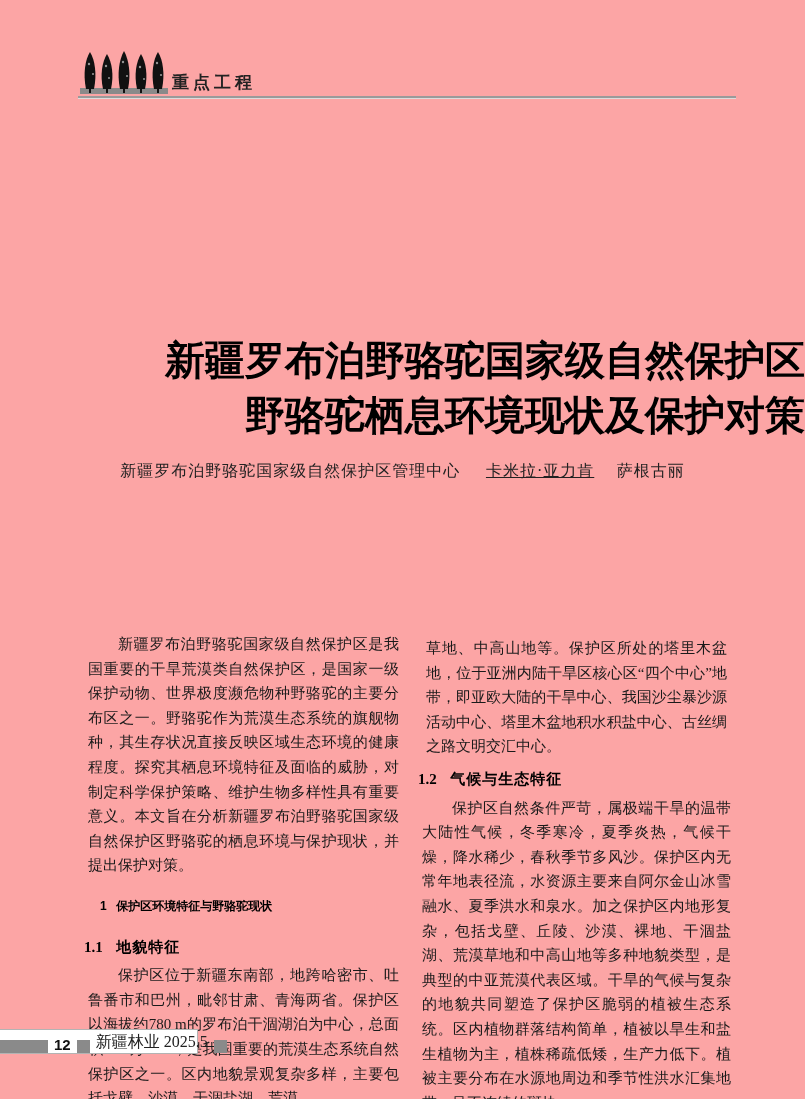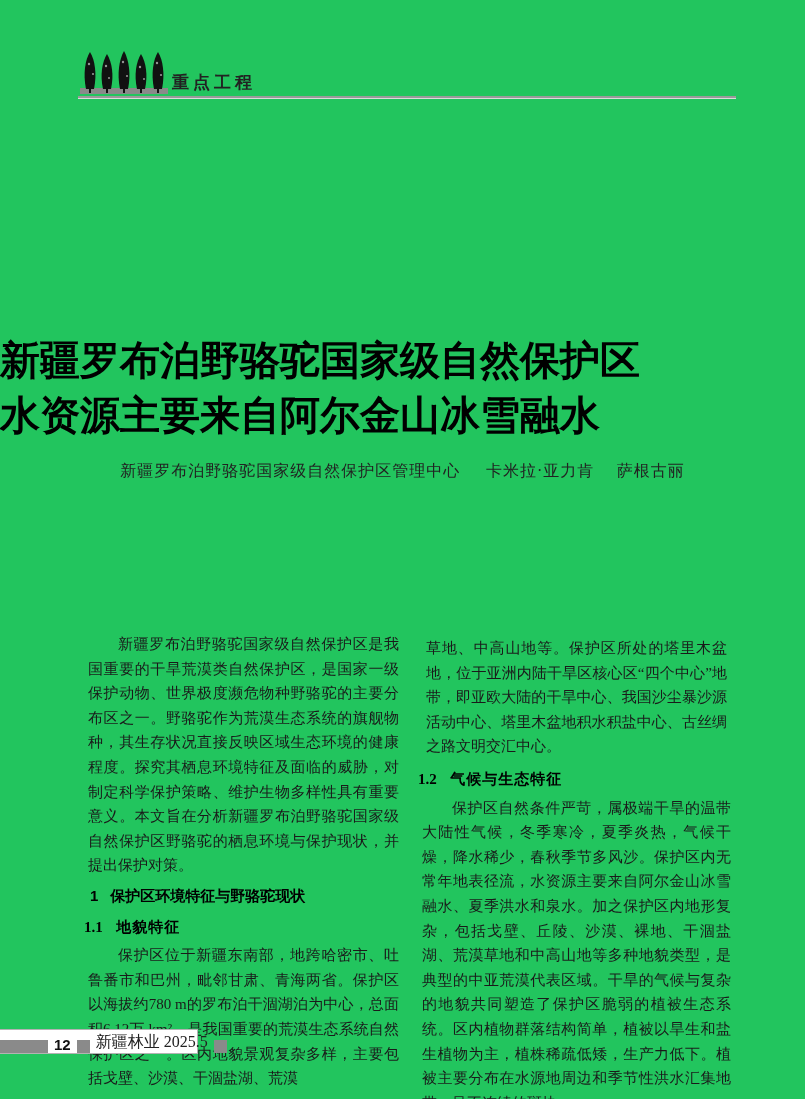--- a/index.html
+++ b/index.html
@@ -1,70 +1,70 @@
 <!DOCTYPE html>
 <html><head>
 <meta charset="utf-8">
 <style>
   html,body { margin:0; padding:0; background:#e9e9e9; }
   .page {
     position:relative;
     width:805px; height:1099px;
     margin:0 auto;
-    background:#22c55e;
+    background:#fca5a5;
     font-family:"Liberation Serif","DejaVu Serif",serif;
     color:#1a1a1a;
     overflow:hidden;
   }
 
   
   .trees-svg { position:absolute; left:78px; top:50px; width:92px; height:46px; }
   .section-label {
     position:absolute; left:172px; top:71px;
     font-family:"Liberation Sans","DejaVu Sans",sans-serif;
     font-weight:bold; font-size:17px; letter-spacing:4px; color:#222;
   }
   .header-rule {
     position:absolute; left:78px; top:96px; width:658px; height:2px;
     background:#9a9a9a; border-bottom:1px solid #dcdcdc;
   }
 
   
   .title {
     position:absolute; left:0; top:333px; width:100%;
-    margin:0; text-align:left;
+    margin:0; text-align:right;
     font-family:"Liberation Serif","DejaVu Serif",serif;
     font-weight:900; font-size:40px; line-height:55px;
     letter-spacing:0px; color:#000;
   }
   .title-line { display:block; }
 
   
   .authors {
     position:absolute; left:0; top:461px; width:100%;
     text-align:center; font-size:16px; color:#222;
     letter-spacing:1px;
   }
   .authors .affil { margin-right:1.6em; }
-  .authors .name1 { margin-right:1.4em; }
+  .authors .name1 { margin-right:1.4em;text-decoration:underline; }
 
   
   .col {
     position:absolute; top:628px;
     font-size:15px; line-height:24.6px;
     text-align:justify; text-justify:inter-ideograph;
     color:#1a1a1a;
   }
   .col-left  { left:84px;  width:319px; }
   .col-right { left:418px; width:317px; }
   .para { margin:4px; text-indent:2em; }
   .para-cont { margin:8px; text-indent:0; }
 
   .h-sec {
-    margin:6px; font-size:15px; line-height:24.6px;
+    margin:16px; font-size:12px; line-height:24.6px;
     font-family:"Liberation Sans","DejaVu Sans",sans-serif;
     font-weight:bold; color:#000;
   }
   .h-sub {
     margin:0; font-size:15px; line-height:24.6px; color:#000;
   }
   .h-num { font-weight:bold; font-style:normal; margin-right:0.9em;
     font-family:"Liberation Serif","DejaVu Serif",serif; }
   .h-sub .h-txt { letter-spacing:1px; }
   .h-sec .h-num { margin-right:0.8em; font-family:"Liberation Sans","DejaVu Sans",sans-serif; }
@@ -115,21 +115,21 @@
         <circle cx="66" cy="29" r="1.0"></circle>
       <circle cx="79" cy="13" r="1.2"></circle>
         <circle cx="83" cy="25" r="1.1"></circle>
     </g>
   </svg>
   <div class="section-label">重点工程</div>
   <div class="header-rule"></div>
 
   <h1 class="title">
     <span class="title-line">新疆罗布泊野骆驼国家级自然保护区</span>
-    <span class="title-line">水资源主要来自阿尔金山冰雪融水</span>
+    <span class="title-line">野骆驼栖息环境现状及保护对策</span>
   </h1>
 
   <div class="authors">
     <span class="affil">新疆罗布泊野骆驼国家级自然保护区管理中心</span><span class="name1">卡米拉·亚力肯</span><span class="name2">萨根古丽</span>
   </div>
 
   <div class="col col-left">
     <p class="para">新疆罗布泊野骆驼国家级自然保护区是我国重要的干旱荒漠类自然保护区，是国家一级保护动物、世界极度濒危物种野骆驼的主要分布区之一。野骆驼作为荒漠生态系统的旗舰物种，其生存状况直接反映区域生态环境的健康程度。探究其栖息环境特征及面临的威胁，对制定科学保护策略、维护生物多样性具有重要意义。本文旨在分析新疆罗布泊野骆驼国家级自然保护区野骆驼的栖息环境与保护现状，并提出保护对策。</p>
     <h2 class="h-sec"><span class="h-num">1</span><span class="h-txt">保护区环境特征与野骆驼现状</span></h2>
     <h3 class="h-sub"><span class="h-num">1.1</span><span class="h-txt">地貌特征</span></h3>

